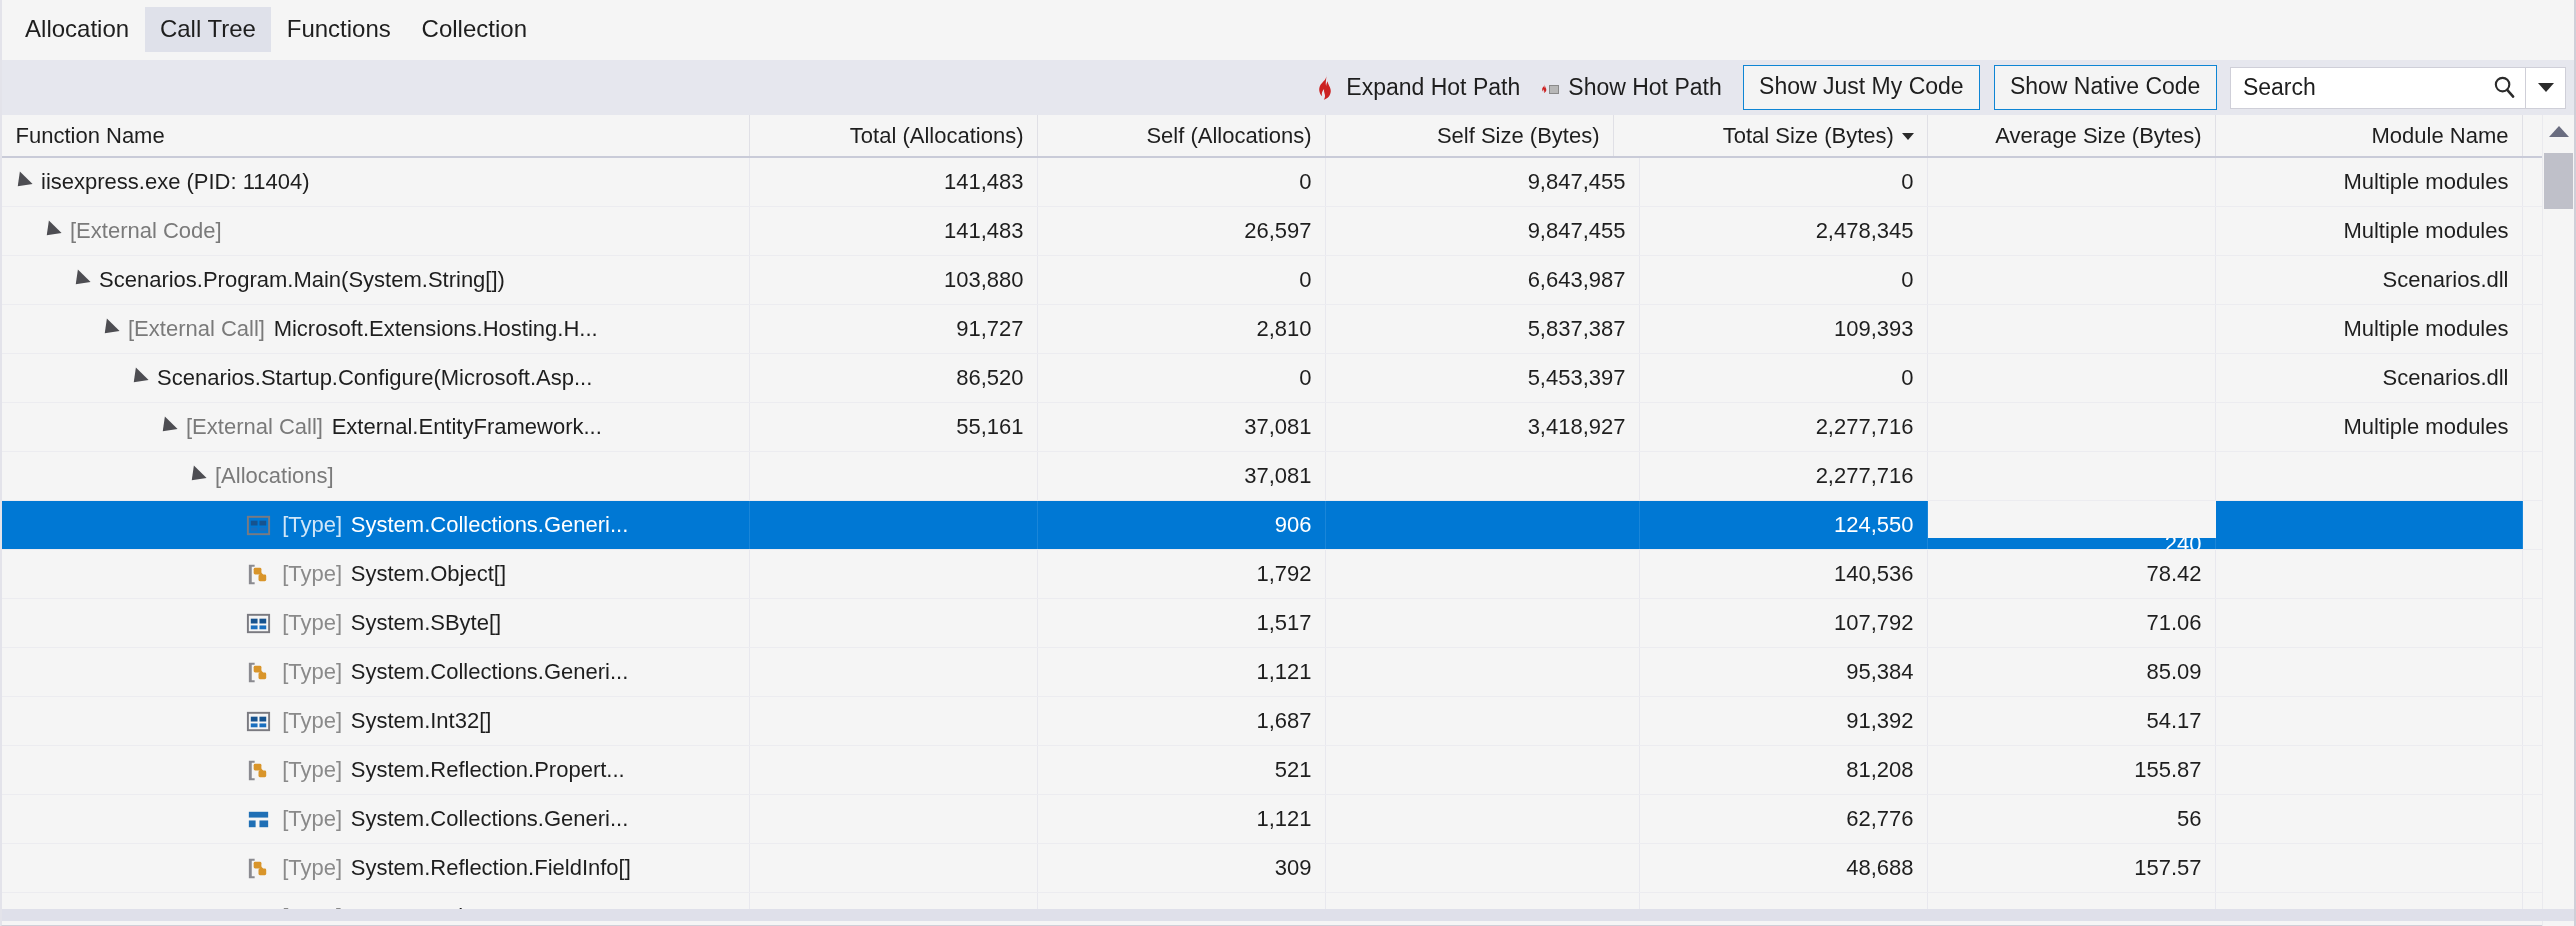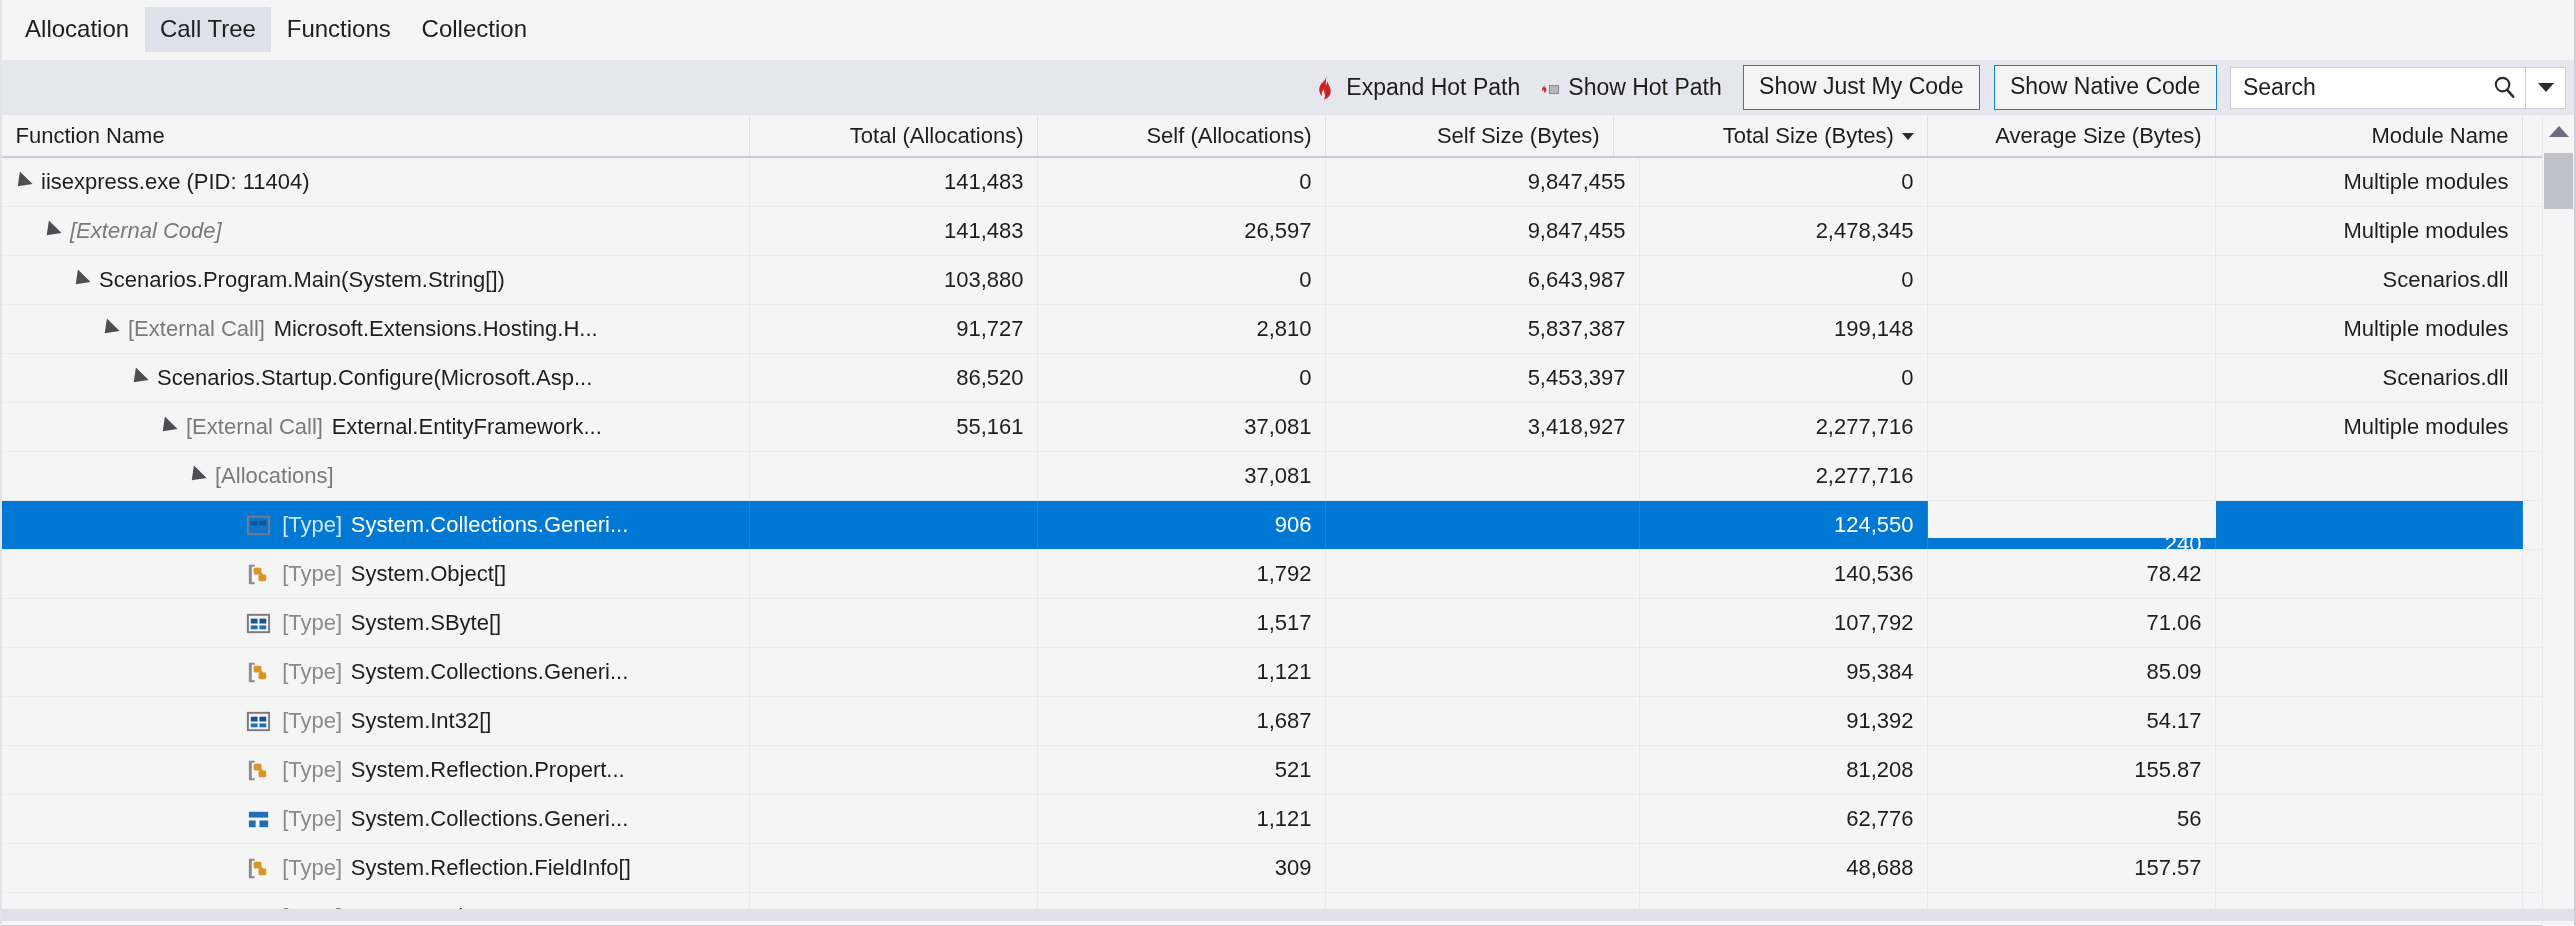--- a/index.html
+++ b/index.html
@@ -359,21 +359,21 @@
           </div>
           <div class="c r" style="width: 288px; flex: 0 0 288px;">
             <span></span>
           </div>
           <div class="c r" style="width: 307px; flex: 0 0 307px;">
             <span>Multiple modules</span>
           </div>
         </div>
         <div class="row">
           <div class="c  name" style="width: 748px; flex: 0 0 748px;">
-            <div class="namewrap" style="padding-left: 29px; font-style: italic;">
+            <div class="namewrap" style="padding-left: 29px;">
               <span class="twisty"></span>
               <span class="ext" style="margin-right: 0px;">[External Code]</span>
             </div>
           </div>
           <div class="c r" style="width: 288px; flex: 0 0 288px;">
             <span>141,483</span>
           </div>
           <div class="c r" style="width: 288px; flex: 0 0 288px;">
             <span>26,597</span>
           </div>
@@ -427,21 +427,21 @@
           <div class="c r" style="width: 288px; flex: 0 0 288px;">
             <span>91,727</span>
           </div>
           <div class="c r" style="width: 288px; flex: 0 0 288px;">
             <span>2,810</span>
           </div>
           <div class="c r" style="width: 314px; flex: 0 0 314px;">
             <span>5,837,387</span>
           </div>
           <div class="c r" style="width: 288px; flex: 0 0 288px;">
-            <span>199,148</span>
+            <span>109,393</span>
           </div>
           <div class="c r" style="width: 288px; flex: 0 0 288px;">
             <span></span>
           </div>
           <div class="c r" style="width: 307px; flex: 0 0 307px;">
             <span>Multiple modules</span>
           </div>
         </div>
         <div class="row">
           <div class="c  name" style="width: 748px; flex: 0 0 748px;">

